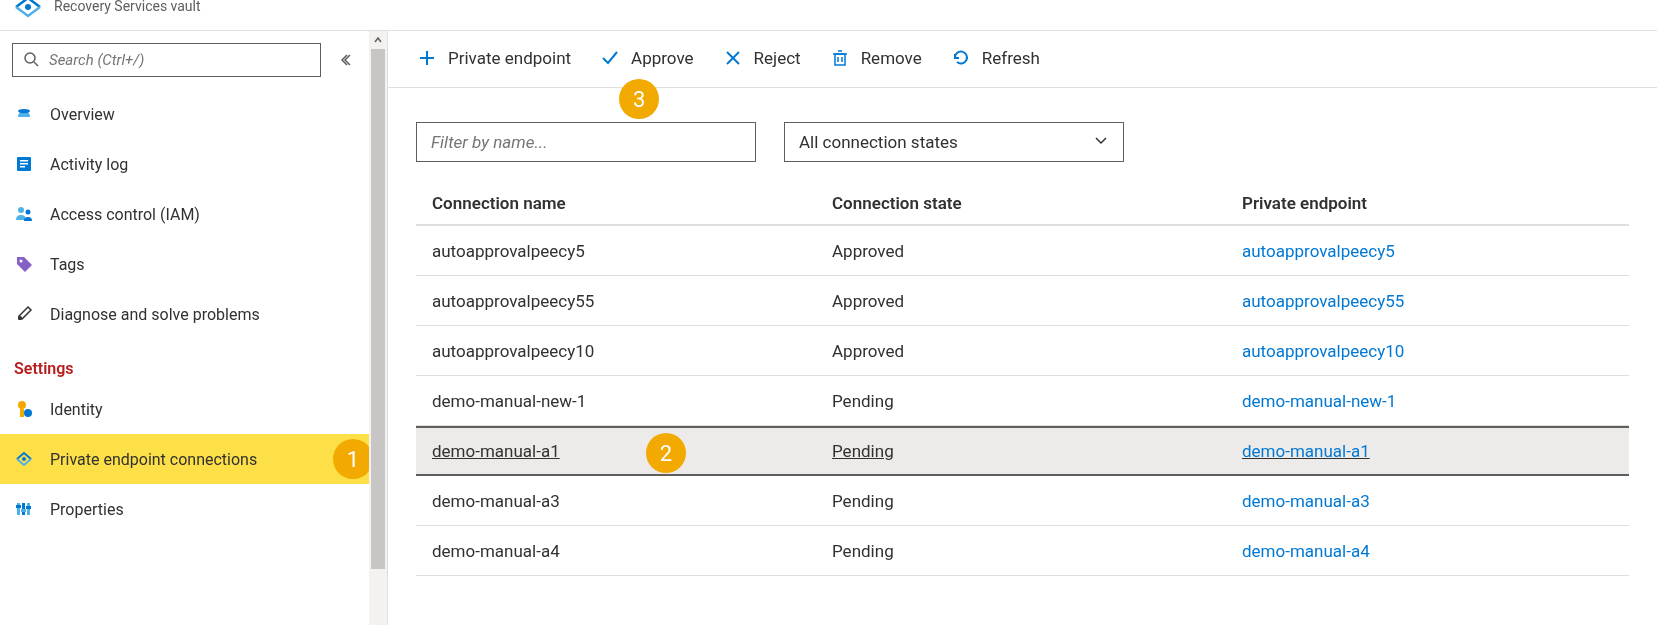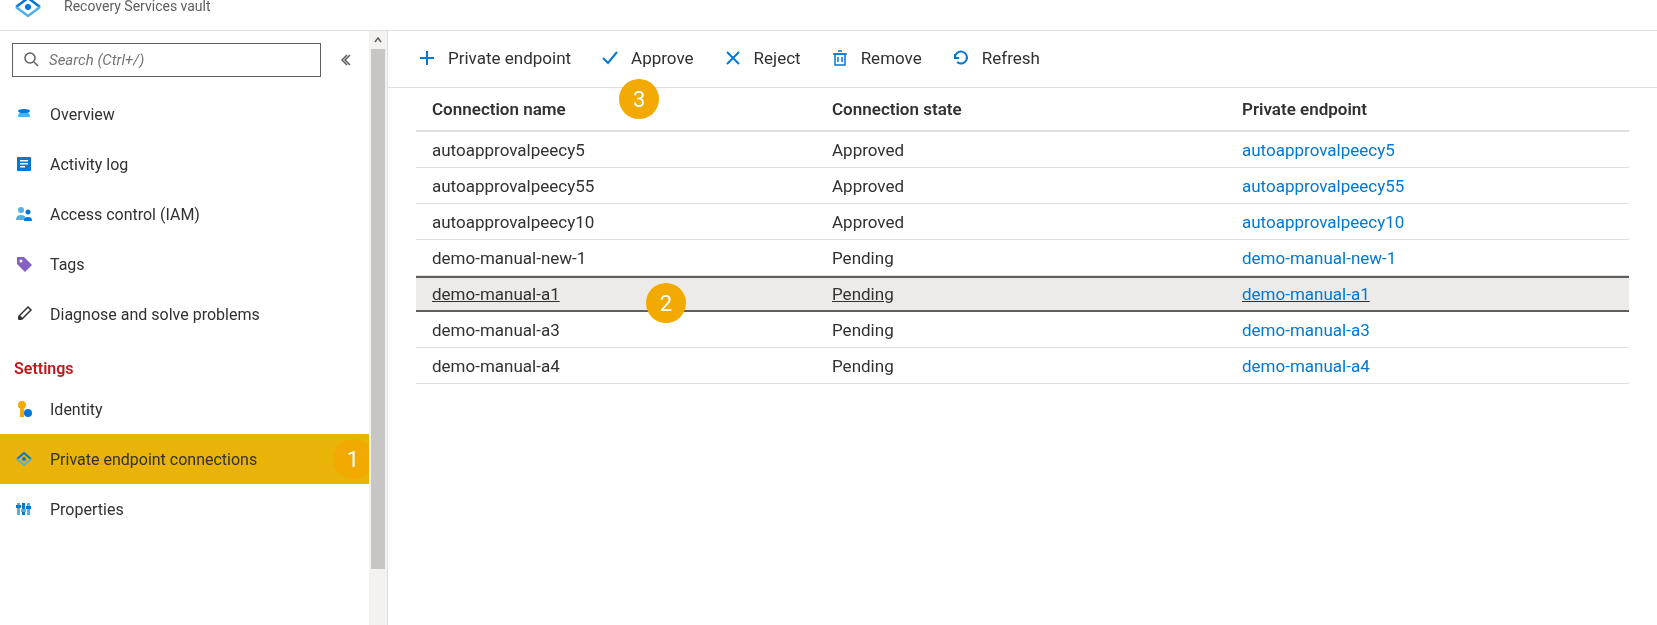--- a/index.html
+++ b/index.html
@@ -27,21 +27,21 @@
     height: 30px;
     display: flex;
     align-items: flex-start;
     justify-content: flex-start;
     margin-top: -6px;
   }
   .header-icon svg { width: 36px; height: 26px; }
   .header-text {
     display: flex;
     flex-direction: column;
-    margin-left: 12px;
+    margin-left: 2px;
   }
   .header-subtitle {
     font-size: 14px;
     color: #605e5c;
     margin-top: -2px;
   }
 
   
   .body {
     display: flex;
@@ -109,21 +109,21 @@
     display:flex;
     align-items:center;
     height:50px;
     padding:0 14px;
     gap:16px;
     cursor:pointer;
     font-size:16px;
     color:#323130;
     position:relative;
   }
-  .nav-item.selected { background:#eab308; }
+  .nav-item.selected { background:#fde047; }
   .nav-icon { width:20px;height:20px;display:flex;align-items:center;justify-content:center;flex-shrink:0; }
 
   .nav-group-title {
     font-weight:600;
     font-size:16px;
     padding:20px 14px 6px 14px;
     color:#b91c1c;
   }
 
   
@@ -180,21 +180,21 @@
     justify-content:space-between;
     cursor:pointer;
   }
 
   .table {
     padding:0 28px;
   }
   .trow {
     display:flex;
     align-items:center;
-    height:36px;
+    height:50px;
     border-bottom:1px solid #e1dfdd;
     font-size:17px;
     position:relative;
   }
   .trow.header-row { font-weight:600; border-bottom:2px solid #e1dfdd; height:44px; }
   .trow.selected {
     background:#edebe9;
     border-top:2px solid #605e5c;
     border-bottom:2px solid #605e5c;
     text-decoration:underline;
@@ -399,20 +399,29 @@
         <span class="ticon">
             <svg width="20" height="20" viewBox="0 0 20 20">
               <path d="M4 10 A6 6 0 1 1 6 14" stroke="#0078d4" stroke-width="2" fill="none"></path>
               <path d="M4 6 L4 10 L8 10" stroke="#0078d4" stroke-width="2" fill="none"></path>
             </svg>
           </span>
         <span>Refresh</span>
       </div>
     </div>
 
+    <div class="filters">
+      <input class="filter-input" placeholder="Filter by name..." style="">
+      <div class="filter-select">
+        <span>All connection states</span>
+        <span><svg width="16" height="16" viewBox="0 0 16 16">
+              <path d="M3 6 L8 11 L13 6" stroke="#323130" stroke-width="1.5" fill="none"></path>
+            </svg></span>
+      </div>
+    </div>
 
     <div class="table">
       <div class="trow header-row">
         <div class="tcell c1">Connection name</div>
         <div class="tcell c2">Connection state</div>
         <div class="tcell c3">Private endpoint</div>
       </div>
       <div id="table-body">
           <div class="trow">
             <div class="tcell c1">autoapprovalpeecy5</div>

